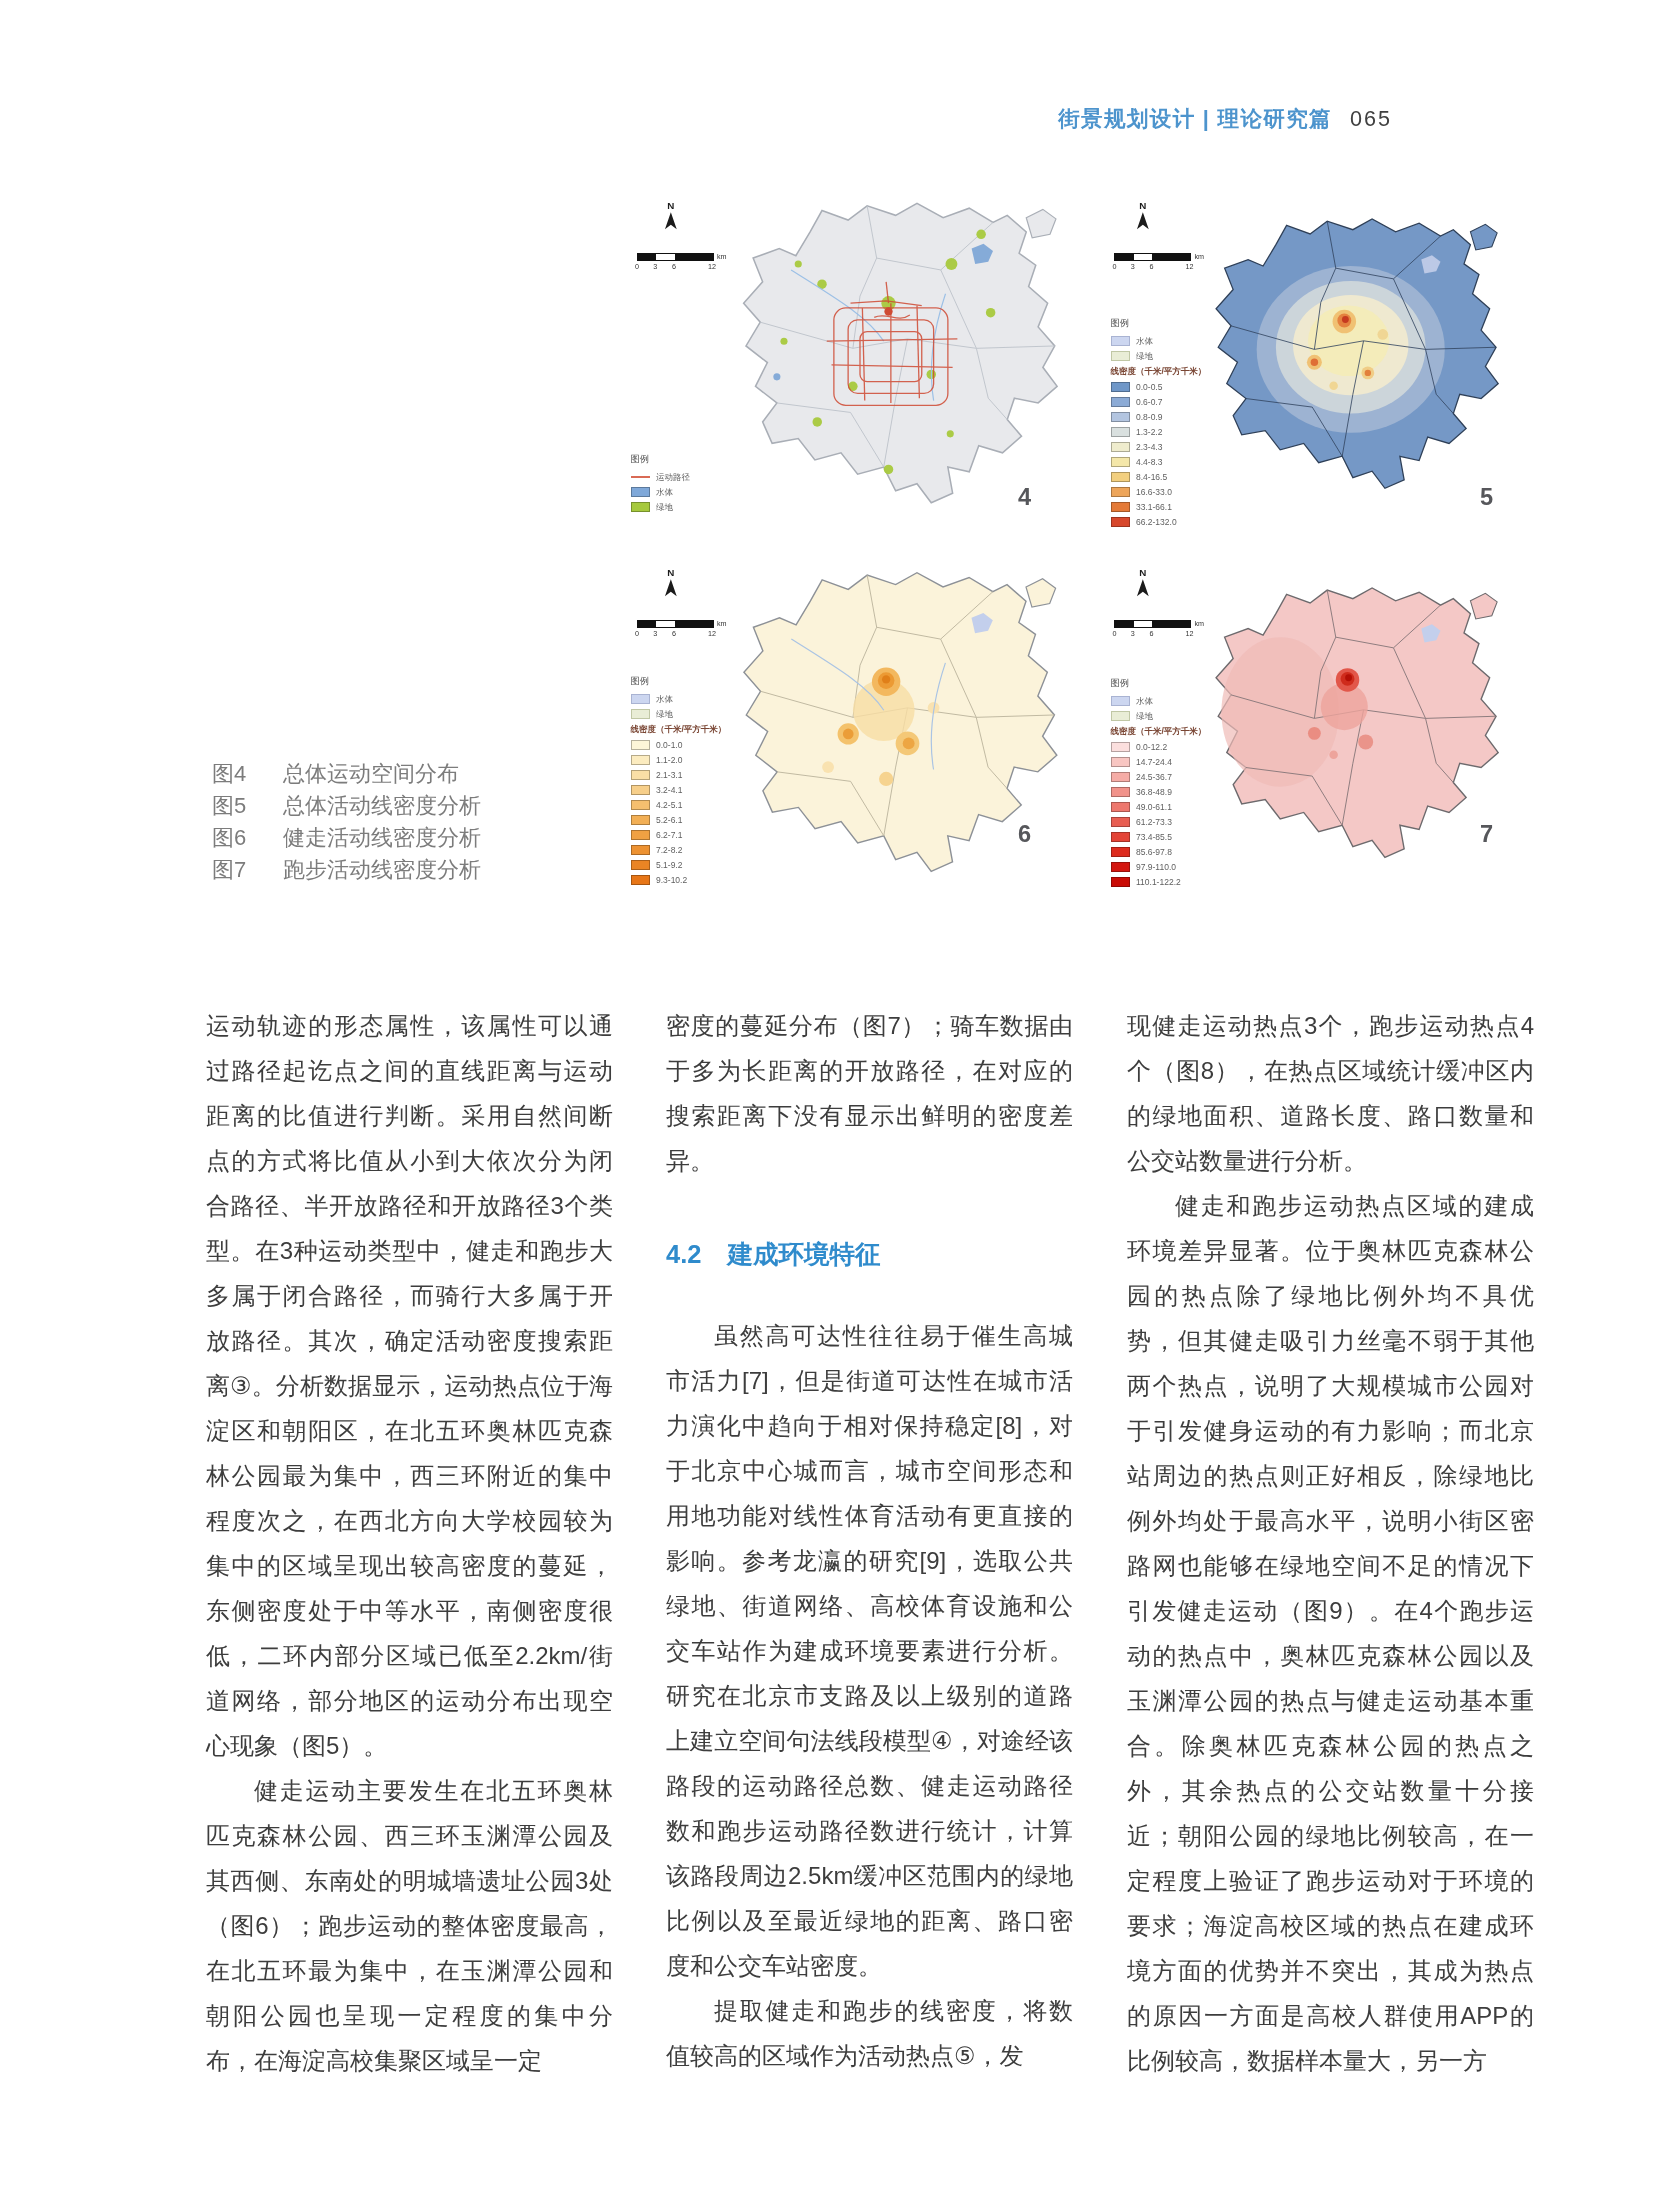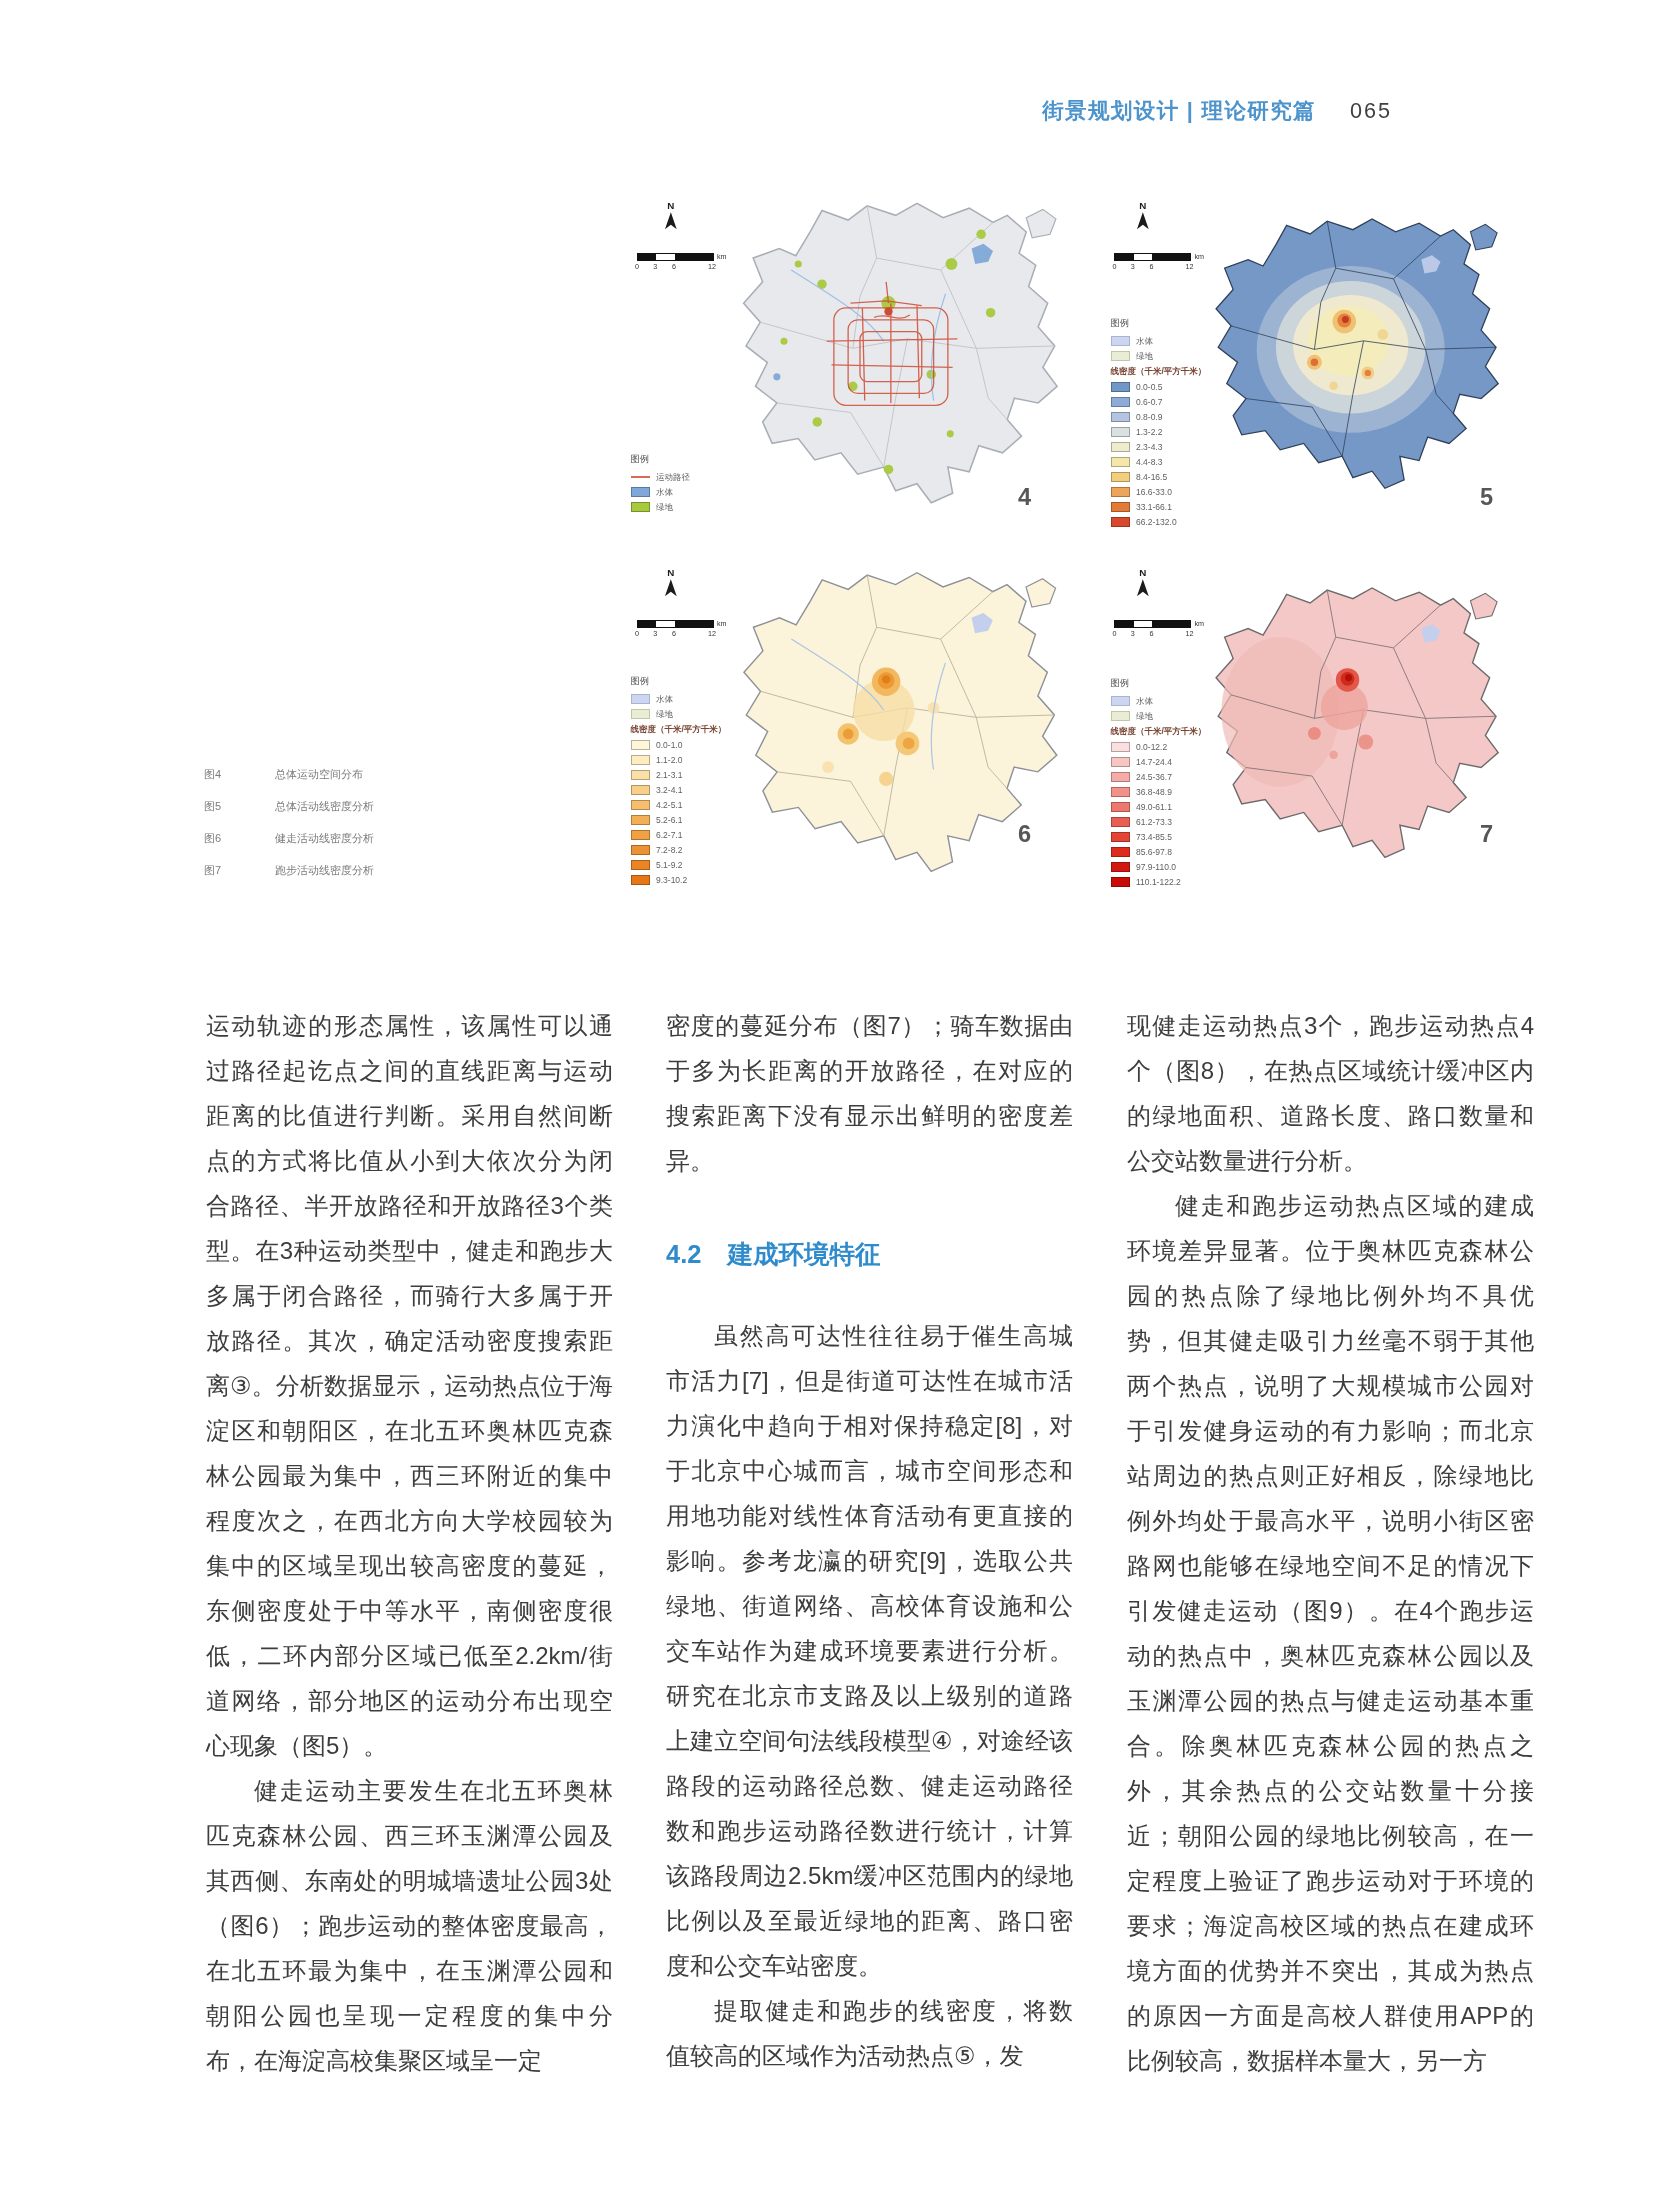--- a/index.html
+++ b/index.html
@@ -1,20 +1,20 @@
 <!DOCTYPE html>
 <html style="font-size:10.5px"><head>
 <meta charset="utf-8">
 <style>
   html,body{margin:0;padding:0;}
   body{width:1664px;height:2205px;position:relative;background:#ffffff;
        font-family:"Liberation Sans","DejaVu Sans",sans-serif;color:#3f3f3f;}
 
   
-  .page-header{position:absolute;top:96px;right:272px;display:flex;align-items:baseline;gap:34px;}
+  .page-header{position:absolute;top:104px;right:272px;display:flex;align-items:baseline;gap:18px;}
   .page-header .htitle{font-size:21.6px;font-weight:bold;color:#4d94cd;letter-spacing:1.3px;}
   .page-header .hnum{font-size:21.6px;color:#404040;letter-spacing:2px;}
 
   
   .panel{position:absolute;}
   .north{position:absolute;width:19.6px;text-align:center;}
   .north .n{display:block;font-size:9.8px;font-weight:bold;color:#1c1c1c;line-height:10.5px;}
   .scalebar{position:absolute;width:105px;font-size:7.2px;color:#333;}
   .sb-bar{display:flex;height:5.9px;border:0.7px solid #111;width:75px;box-sizing:content-box;}
   .sb-bar .b{background:#111;}
@@ -26,21 +26,21 @@
   .legend-title{font-size:9.2px;color:#4c4c4c;margin-bottom:5.2px;}
   .legend-sub{font-size:8.5px;font-weight:bold;color:#7a4634;margin:3.9px 0 3.9px;}
   .lrow{display:flex;align-items:center;height:15px;gap:5.9px;}
   .sw{width:19.6px;height:9.8px;border:0.7px solid rgba(0,0,0,.28);box-sizing:border-box;flex:none;}
   .sw.swatch-line{height:2px;border:none;}
   .sw.water-pale{background:#ccd6f0;border-color:#a9b3d2;}
   .sw.green-pale{background:#e9edd6;border-color:#c0c7a5;}
   .fignum{position:absolute;font-size:23.6px;font-weight:bold;color:#56575b;}
 
   
-  .captions{position:absolute;left:204px;top:758px;font-size:11px;color:#7c7c7c;}
+  .captions{position:absolute;left:212px;top:758px;font-size:22px;color:#7c7c7c;}
   .cap-row{height:32px;line-height:32px;}
   .cap-num{display:inline-block;width:71px;}
 
   
   .col{position:absolute;top:1003px;width:407px;font-size:24px;line-height:45px;
        color:#3d3d3d;text-align:justify;}
   .col p{margin:0;}
   p.ind{text-indent:2em;}
   .sec-heading{margin:55px 0 42px 0;font-size:25.5px;font-weight:bold;color:#2f8bcc;line-height:33px;}
   .sec-heading .sh-num{margin-right:26px;}

